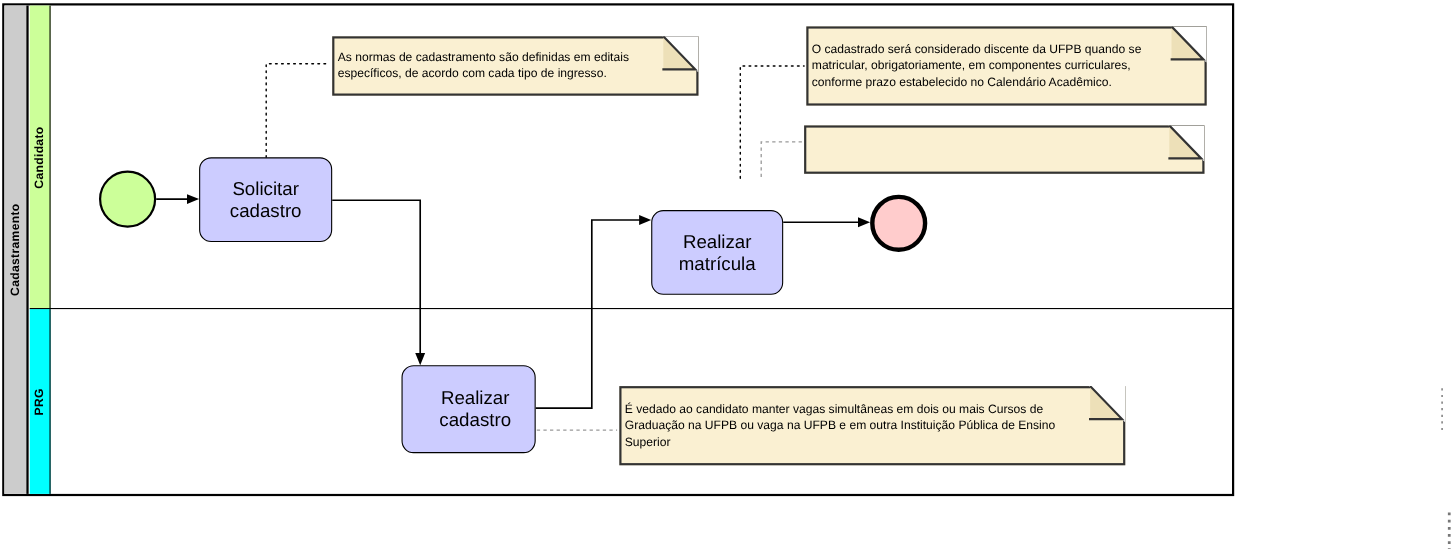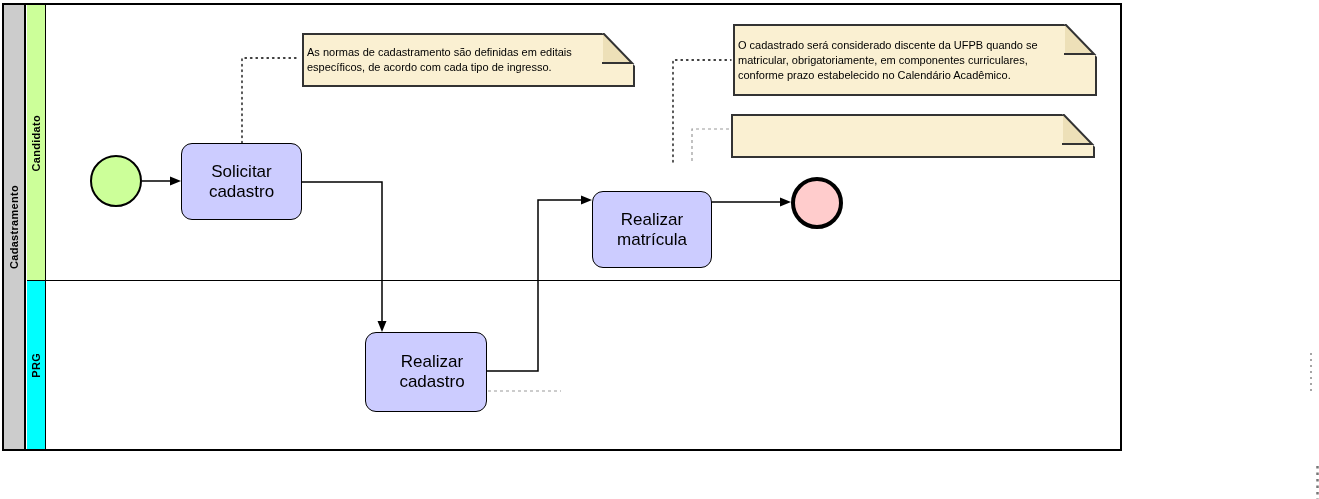--- a/index.html
+++ b/index.html
@@ -146,14 +146,24 @@
   </div>
 
   <div class="note note-3">
     <svg class="fold" viewBox="0 0 33 33" xmlns="http://www.w3.org/2000/svg">
       <path d="M0,0 L33,0 L33,33 Z" fill="#ffffff"></path>
       <path d="M1,1 L30,30 L1,30 Z" fill="#ede0b8"></path>
       <path d="M1,0 L30,30 L0,30" fill="none" stroke="#333" stroke-width="2"></path>
     </svg>
   </div>
 
+  <div class="note note-4">
+    <svg class="fold" viewBox="0 0 33 33" xmlns="http://www.w3.org/2000/svg">
+      <path d="M0,0 L33,0 L33,33 Z" fill="#ffffff"></path>
+      <path d="M1,1 L30,30 L1,30 Z" fill="#ede0b8"></path>
+      <path d="M1,0 L30,30 L0,30" fill="none" stroke="#333" stroke-width="2"></path>
+    </svg>
+    <span class="note-text">É vedado ao candidato manter vagas simultâneas em dois ou mais Cursos de
+Graduação na UFPB ou vaga na UFPB e em outra Instituição Pública de Ensino
+Superior</span>
+  </div>
 
 </div>
 
 </body></html>

